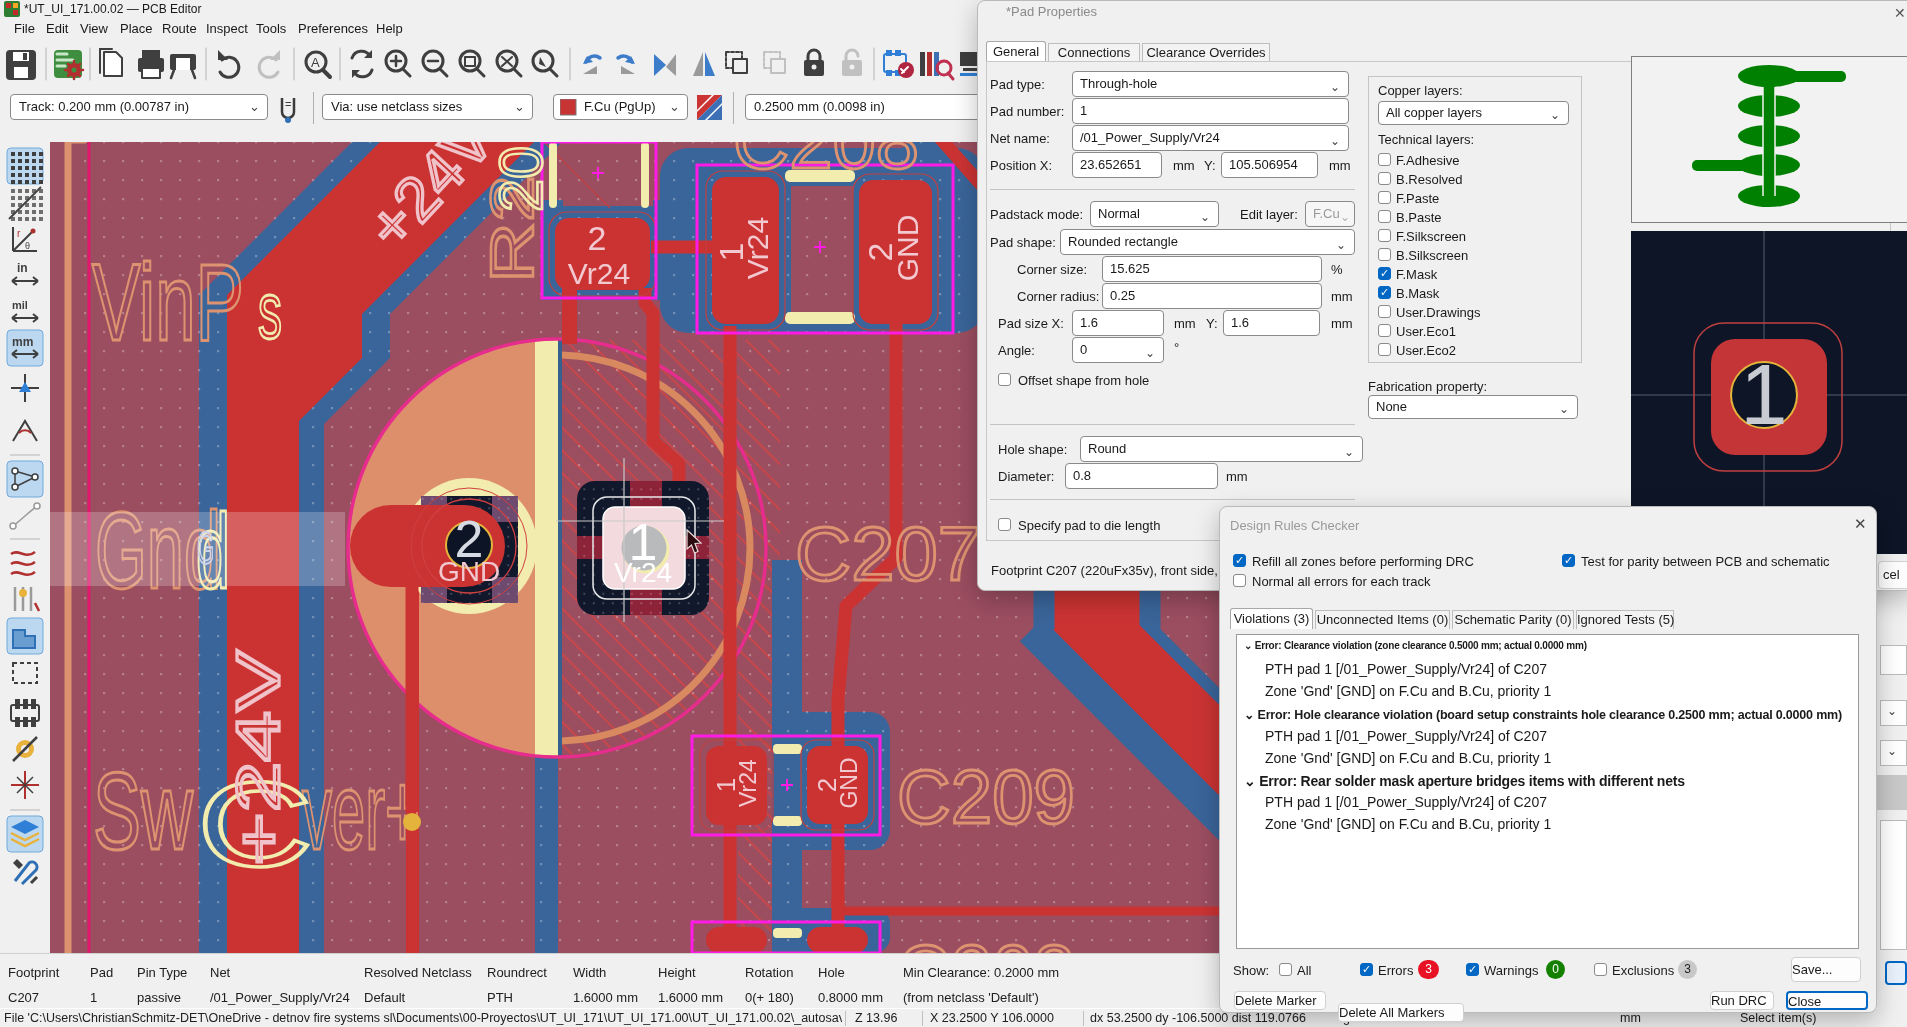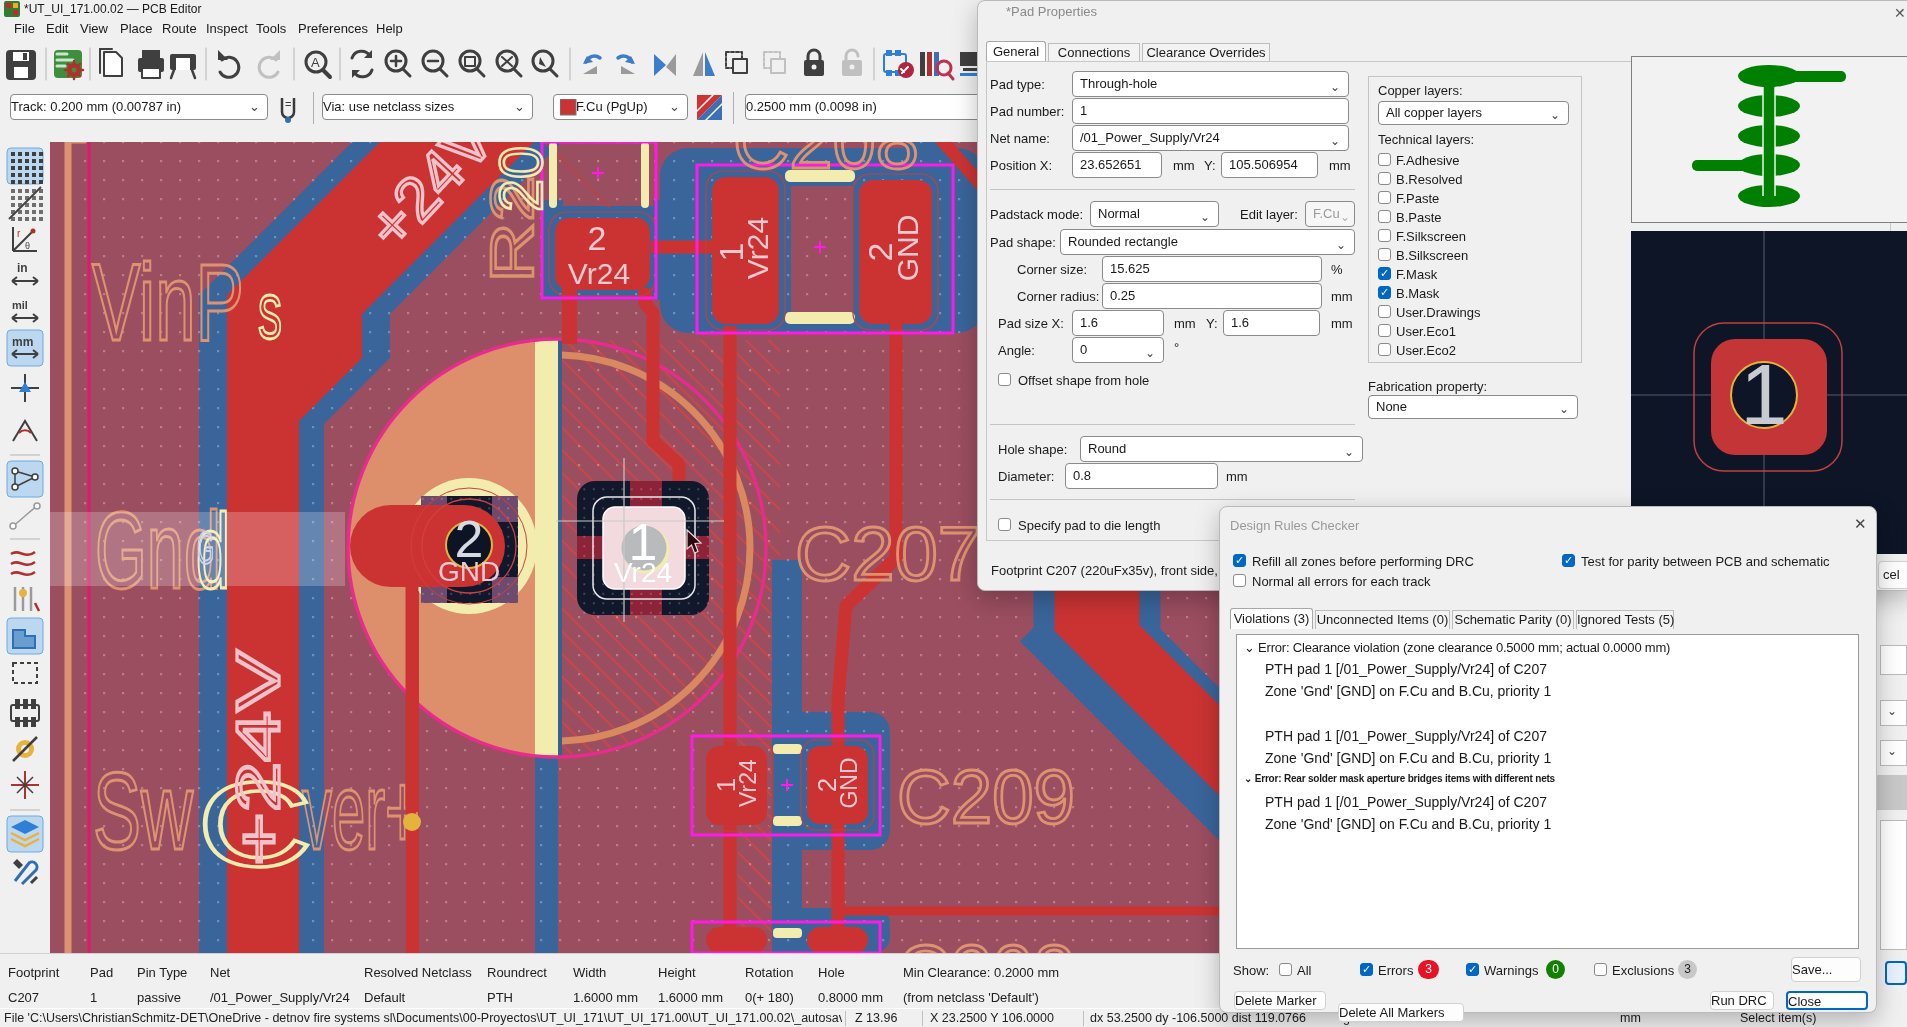--- a/index.html
+++ b/index.html
@@ -7,21 +7,21 @@
   font-family:"Liberation Sans", sans-serif; color:#1a1a1a; }
 .abs { position:absolute; }
 
 #titlebar { position:absolute; left:0; top:0; width:1907px; height:18px; background:#f0f0f0; }
 #titlebar .ttxt { position:absolute; left:24px; top:2px; font-size:12px; color:#191919; }
 #menubar { position:absolute; left:0; top:18px; width:977px; height:22px; background:#f0f0f0; }
 #menubar span { position:absolute; top:3px; font-size:13px; color:#191919; }
 #toolbar1 { position:absolute; left:0; top:40px; width:977px; height:48px; background:#f0f0f0; }
 #toolbar2 { position:absolute; left:0; top:88px; width:977px; height:44px; background:#f0f0f0; }
 .combo { position:absolute; height:26px; background:#fff; border:1px solid #8a8a8a; border-radius:4px;
-  font-size:13px; color:#191919; line-height:24px; }
+  font-size:13px; color:#191919; line-height:24px; padding-left:8px; }
 .combo .chev { position:absolute; right:7px; top:0px; color:#454545; font-size:13px; }
 .vsep { position:absolute; width:1px; background:#b0b0b0; }
 #lefttools { position:absolute; left:0; top:132px; width:50px; height:821px; background:#f0f0f0; }
 
 #infobar { position:absolute; left:0; top:953px; width:1907px; height:55px; background:#f0f0f0; border-top:1px solid #d0d0d0;}
 #infobar div { position:absolute; font-size:13px; color:#202020; white-space:nowrap; }
 #statusbar { position:absolute; left:0; top:1008px; width:1907px; height:19px; background:#f0f0f0; border-top:1px solid #fff; }
 #statusbar div { position:absolute; top:2px; font-size:12.5px; color:#202020; white-space:nowrap; }
 
 .dlg { position:absolute; background:#f0f0f0; border:1px solid #bababa; box-shadow:0 8px 24px rgba(0,0,0,0.25); }
@@ -715,26 +715,27 @@
   <div class="cb on" style="left:342px;top:47px"></div>
   <div class="dlbl" style="left:361px;top:47px">Test for parity between PCB and schematic</div>
   <div class="cb" style="left:13px;top:67px"></div>
   <div class="dlbl" style="left:32px;top:67px">Normal all errors for each track</div>
 
   <div class="abs" style="left:10px;top:101px;width:83px;height:21px;background:#fff;border:1px solid #a8a8a8;border-bottom:none;border-radius:3px 3px 0 0;font-size:13px;text-align:center;line-height:20px">Violations (3)</div>
   <div class="abs" style="white-space:nowrap;left:95px;top:103px;width:135px;height:19px;background:#f3f3f3;border:1px solid #bdbdbd;border-bottom:none;font-size:13px;text-align:center;line-height:18px">Unconnected Items (0)</div>
   <div class="abs" style="white-space:nowrap;left:232px;top:103px;width:122px;height:19px;background:#f3f3f3;border:1px solid #bdbdbd;border-bottom:none;font-size:13px;text-align:center;line-height:18px">Schematic Parity (0)</div>
   <div class="abs" style="white-space:nowrap;left:356px;top:103px;width:98px;height:19px;background:#f3f3f3;border:1px solid #bdbdbd;border-bottom:none;font-size:13px;text-align:center;line-height:18px">Ignored Tests (5)</div>
   <div class="abs" style="left:16px;top:127px;width:623px;height:315px;background:#fff;border:1px solid #9a9a9a"></div>
-  <div class="dlbl" style="left:24px;top:133px;font-weight:normal;font-size:13px;letter-spacing:-0.2px">⌄ Error: Clearance violation (zone clearance 0.5000 mm; actual 0.0000 mm)</div>
+  <div class="dlbl" style="left:24px;top:133px;font-weight:bold;font-size:10px;letter-spacing:-0.2px">⌄ Error: Clearance violation (zone clearance 0.5000 mm; actual 0.0000 mm)</div>
   <div class="dlbl" style="left:45px;top:154px;font-size:14px">PTH pad 1 [/01_Power_Supply/Vr24] of C207</div>
   <div class="dlbl" style="left:45px;top:176px;font-size:14px">Zone 'Gnd' [GND] on F.Cu and B.Cu, priority 1</div>
+  <div class="dlbl" style="left:24px;top:200px;font-weight:bold;font-size:12.5px;letter-spacing:-0.2px">⌄ Error: Hole clearance violation (board setup constraints hole clearance 0.2500 mm; actual 0.0000 mm)</div>
   <div class="dlbl" style="left:45px;top:221px;font-size:14px">PTH pad 1 [/01_Power_Supply/Vr24] of C207</div>
   <div class="dlbl" style="left:45px;top:243px;font-size:14px">Zone 'Gnd' [GND] on F.Cu and B.Cu, priority 1</div>
-  <div class="dlbl" style="left:24px;top:266px;font-weight:bold;font-size:10px;letter-spacing:-0.2px">⌄ Error: Rear solder mask aperture bridges items with different nets</div>
+  <div class="dlbl" style="left:24px;top:266px;font-weight:bold;font-size:14px;letter-spacing:-0.2px">⌄ Error: Rear solder mask aperture bridges items with different nets</div>
   <div class="dlbl" style="left:45px;top:287px;font-size:14px">PTH pad 1 [/01_Power_Supply/Vr24] of C207</div>
   <div class="dlbl" style="left:45px;top:309px;font-size:14px">Zone 'Gnd' [GND] on F.Cu and B.Cu, priority 1</div>
 
   <div class="dlbl" style="left:13px;top:456px">Show:</div>
   <div class="cb" style="left:59px;top:456px"></div>
     <div class="dlbl" style="left:77px;top:456px">All</div>
   <div class="cb on" style="left:140px;top:456px"></div>
     <div class="dlbl" style="left:158px;top:456px">Errors</div>
   <div class="abs" style="left:198px;top:453px;width:21px;height:19px;background:#e81224;border-radius:10px;color:#fff;font-size:12px;text-align:center;line-height:19px">3</div>
   <div class="cb on" style="left:246px;top:456px"></div>

